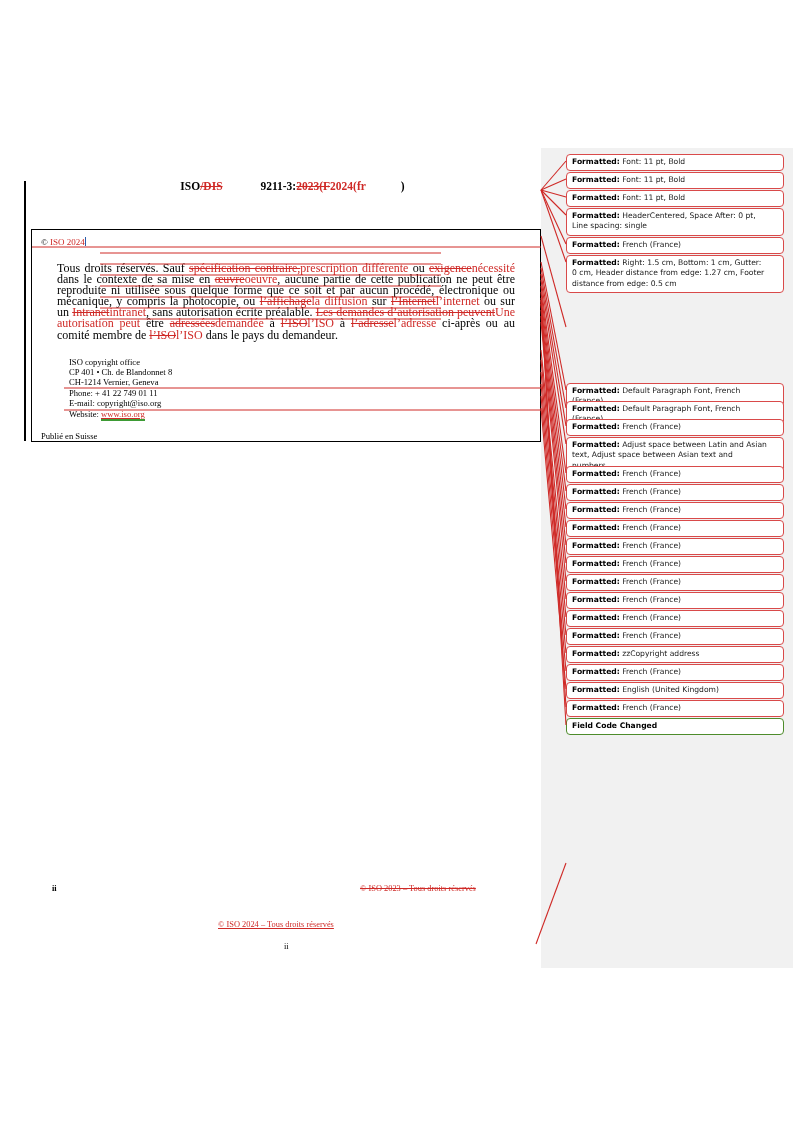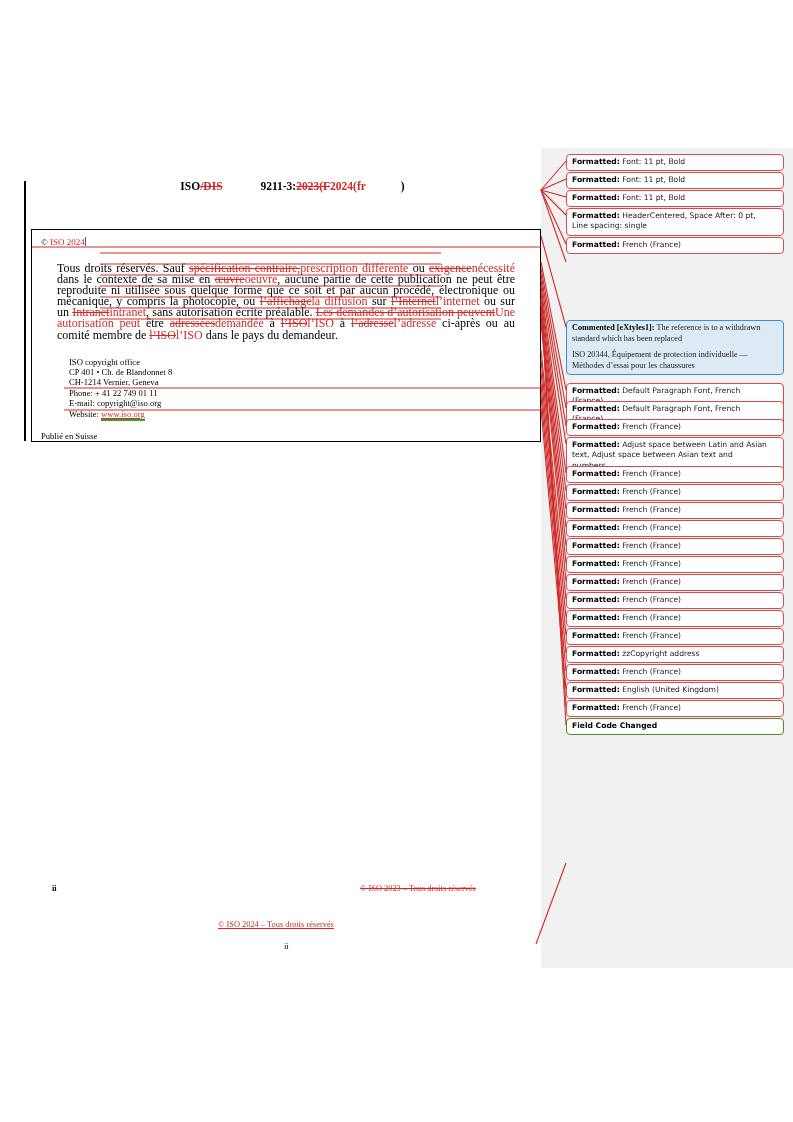--- a/index.html
+++ b/index.html
@@ -131,21 +131,21 @@
   <div id="footer-new">© ISO 2024 – Tous droits réservés</div>
   <div id="folio-new">ii</div>
 </div>
 
 <div id="balloon-panel">
     <div class="balloon" style="top: 6px;"><b>Formatted:</b><span> Font: 11 pt, Bold</span></div>
     <div class="balloon" style="top: 24px;"><b>Formatted:</b><span> Font: 11 pt, Bold</span></div>
     <div class="balloon" style="top: 42px;"><b>Formatted:</b><span> Font: 11 pt, Bold</span></div>
     <div class="balloon" style="top: 60px;"><b>Formatted:</b><span> HeaderCentered, Space After:  0 pt, Line spacing:  single</span></div>
     <div class="balloon" style="top: 89px;"><b>Formatted:</b><span> French (France)</span></div>
-    <div class="balloon comment" style="top: 172px;"><b>Commented [eXtyles1]:</b><span> The reference is to a withdrawn standard which has been replaced</span><span class="cmt-ref">ISO 20344, Équipement de protection individuelle — Méthodes d’essai pour les chaussures</span></div>
+    <div class="balloon" style="top: 107px;"><b>Formatted:</b><span> Right:  1.5 cm, Bottom:  1 cm, Gutter:  0 cm, Header distance from edge:  1.27 cm, Footer distance from edge:  0.5 cm</span></div>
     <div class="balloon" style="top: 235px;"><b>Formatted:</b><span> Default Paragraph Font, French (France)</span></div>
     <div class="balloon" style="top: 253px;"><b>Formatted:</b><span> Default Paragraph Font, French (France)</span></div>
     <div class="balloon" style="top: 271px;"><b>Formatted:</b><span> French (France)</span></div>
     <div class="balloon" style="top: 289px;"><b>Formatted:</b><span> Adjust space between Latin and Asian text, Adjust space between Asian text and numbers</span></div>
     <div class="balloon" style="top: 318px;"><b>Formatted:</b><span> French (France)</span></div>
     <div class="balloon" style="top: 336px;"><b>Formatted:</b><span> French (France)</span></div>
     <div class="balloon" style="top: 354px;"><b>Formatted:</b><span> French (France)</span></div>
     <div class="balloon" style="top: 372px;"><b>Formatted:</b><span> French (France)</span></div>
     <div class="balloon" style="top: 390px;"><b>Formatted:</b><span> French (France)</span></div>
     <div class="balloon" style="top: 408px;"><b>Formatted:</b><span> French (France)</span></div>

